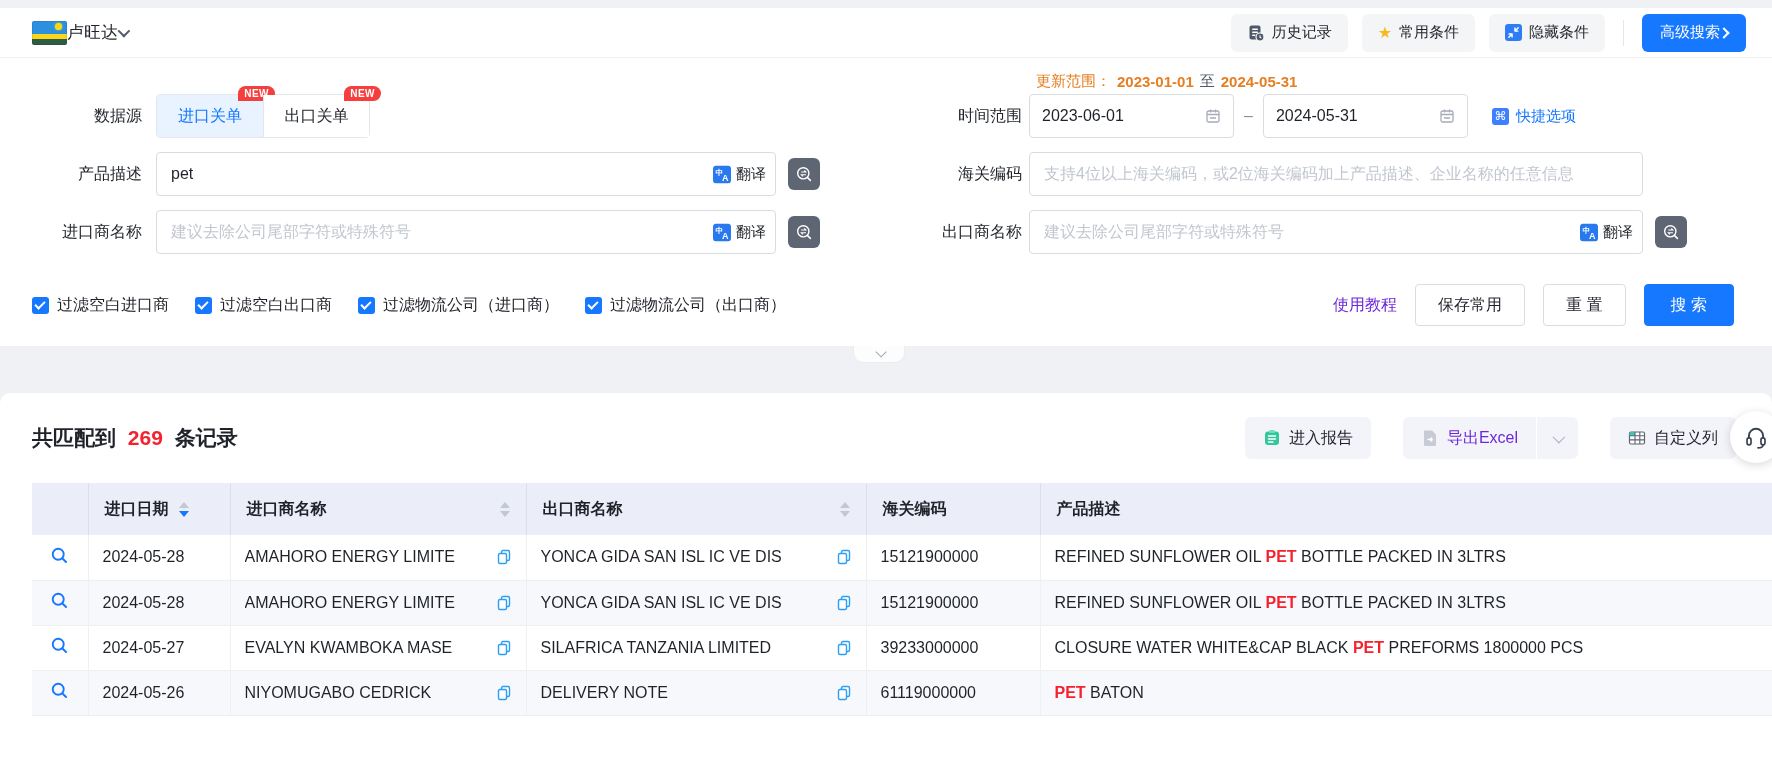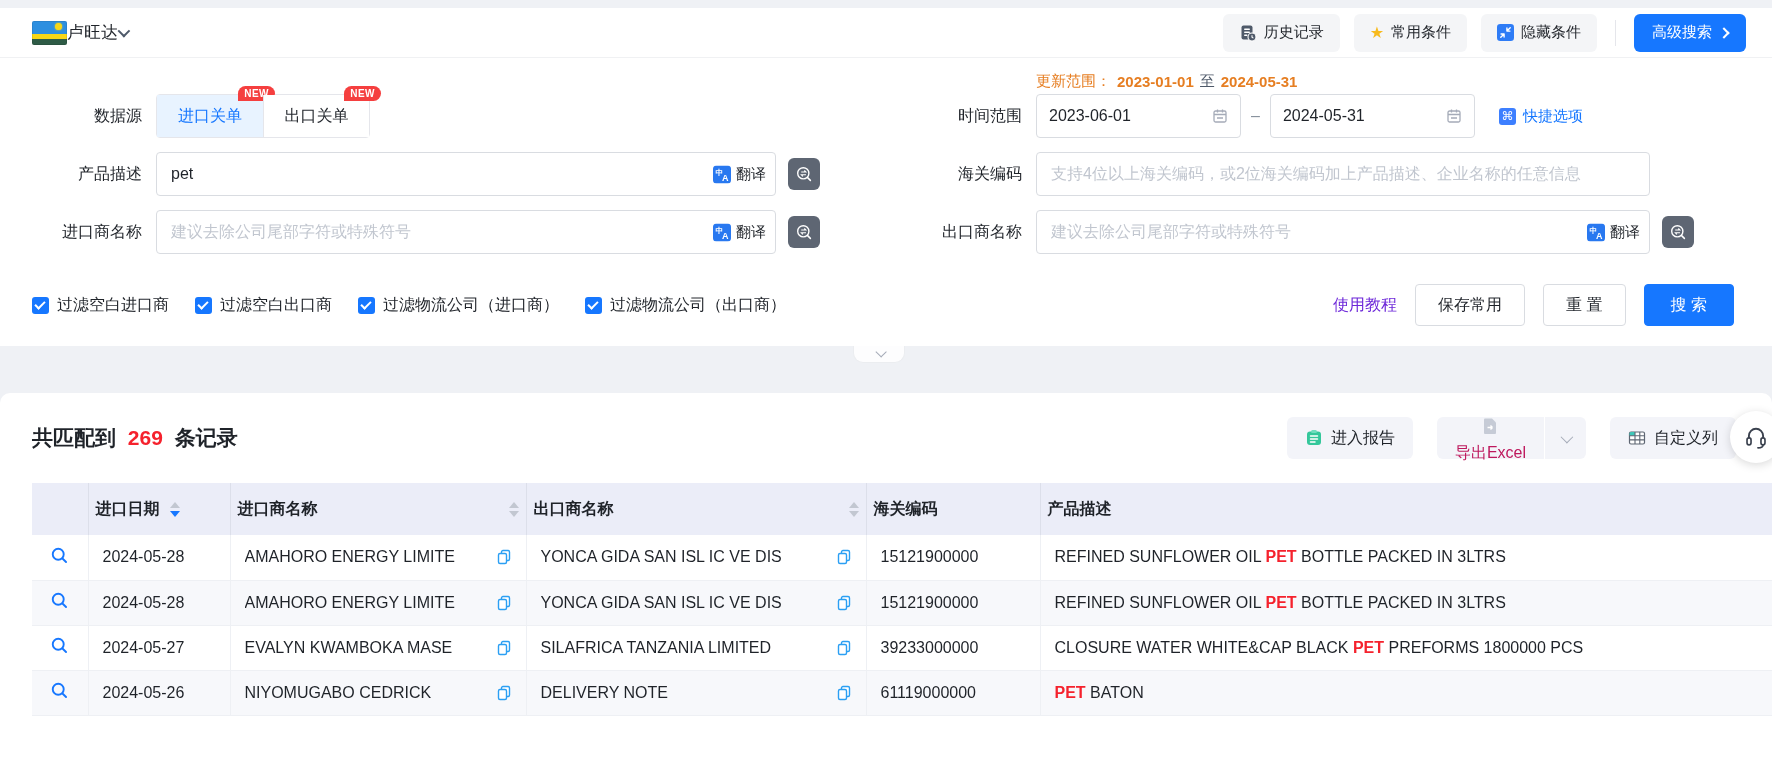--- a/index.html
+++ b/index.html
@@ -15,33 +15,33 @@
     box-shadow:0 0 0 1px rgba(0,0,0,.08) inset; }
   .flag .sun { position:absolute; top:2px; right:5px; width:7px; height:7px; border-radius:50%;
     background:#F7D718; box-shadow:0 0 2px #F7D718; }
   .country-name { font-size:17px; font-weight:500; }
   .chev { width:9px; height:9px; border-right:2px solid #4E5969; border-bottom:2px solid #4E5969;
     transform:rotate(45deg) translateY(-2px); display:inline-block; }
   .topbar-right { display:flex; align-items:center; gap:14px; }
   .tb-btn { display:flex; align-items:center; gap:7px; background:#F4F5F7; border:none;
     border-radius:6px; height:38px; padding:0 16px; font-size:15px; color:#1F2329; cursor:pointer; }
   .tb-div { width:1px; height:26px; background:#E5E6EB; margin:0 4px; }
-  .adv-btn { display:flex; align-items:center; gap:8px; background:#1677FF; color:#fff;
+  .adv-btn { display:flex; align-items:center; gap:0; background:#1677FF; color:#fff;
     border:none; border-radius:6px; height:38px; padding:0 18px; font-size:15px; cursor:pointer; }
   .chev-r { width:8px; height:8px; border-right:2px solid #fff; border-top:2px solid #fff;
     transform:rotate(45deg); display:inline-block; }
   .star { color:#F7BA1E; font-size:16px; line-height:1; }
   
   .panel { background:#fff; position:relative; padding:10px 32px 20px; }
   .cols { display:flex; }
   .col-l { width:902px; padding-top:26px; }
   .col-r { flex:1; }
   .frow { display:flex; align-items:center; margin-bottom:14px; height:44px; }
   .flabel { width:110px; text-align:right; font-size:16px; color:#1F2329; margin-right:14px; flex:none; }
-  .flabel-r { width:88px; text-align:right; font-size:16px; margin-right:14px; flex:none; }
+  .flabel-r { width:88px; text-align:right; font-size:16px; margin-right:7px; flex:none; }
   .inwrap { position:relative; width:620px; flex:none; }
   .inwrap input { width:100%; height:44px; border:1px solid #D9DCE1; border-radius:4px;
     padding:0 86px 0 14px; font-size:16px; color:#1F2329; outline:none;
     font-family:"Liberation Sans","DejaVu Sans",sans-serif; }
   .inwrap input::placeholder, .sel .ph { color:#C1C6CF; }
   .translate { position:absolute; right:10px; top:50%; transform:translateY(-50%);
     display:flex; align-items:center; gap:5px; background:none; border:none; cursor:pointer;
     font-size:15px; color:#1F2329; }
   .toggle-ic { width:32px; height:32px; margin-left:12px; border-radius:6px; background:#5E6673;
     display:flex; align-items:center; justify-content:center; cursor:pointer; flex:none; }
@@ -87,36 +87,36 @@
   .fold-tab { position:absolute; left:853px; bottom:-17px; width:52px; height:17px; background:#FDFDFE;
     border:1px solid #EBEDF0; border-top:none; border-radius:0 0 10px 10px; display:flex;
     align-items:center; justify-content:center; cursor:pointer; }
   .fold-tab .chev-d { width:8px; height:8px; transform:rotate(45deg) translateY(-3px); }
   
   .results { margin-top:47px; background:#fff; border-radius:10px 10px 0 0; position:relative;
     padding-top:24px; height:100%; }
   .res-head { display:flex; align-items:center; justify-content:space-between; padding:0 36px 0 32px; }
   .res-title { font-size:21px; font-weight:bold; }
   .res-title .num { color:#F5222D; margin:0 6px; }
-  .res-btns { display:flex; align-items:center; gap:24px; }
+  .res-btns { display:flex; align-items:center; gap:32px; }
   .res-btn { display:flex; align-items:center; gap:8px; background:#F3F4F9; border:none;
     border-radius:6px; height:42px; padding:0 18px; font-size:16px; color:#1F2329; cursor:pointer; }
   .export-group { display:flex; align-items:center; }
-  .export-group .res-btn { border-radius:6px 0 0 6px; color:#be185d;flex-direction:column; }
+  .export-group .res-btn { border-radius:6px 0 0 6px; color:#6d28d9; }
   .export-caret { width:42px; height:42px; background:#F3F4F9; border-radius:0 6px 6px 0;
     border-left:1px solid #fff; display:flex; align-items:center; justify-content:center; cursor:pointer; }
   .headset { position:absolute; right:-10px; top:18px; width:52px; height:52px; border-radius:50%;
     background:#fff; box-shadow:0 2px 10px rgba(0,0,0,.15); display:flex; align-items:center;
     justify-content:center; cursor:pointer; z-index:5; }
   
   .tbl { margin:24px 0 0 32px; width:calc(100% - 32px); border-collapse:collapse; table-layout:fixed; }
   .tbl col.c0{width:56px}.tbl col.c1{width:142px}.tbl col.c2{width:296px}
   .tbl col.c3{width:340px}.tbl col.c4{width:174px}
   .tbl th { background:#EBEDF8; height:52px; font-size:16px; font-weight:bold; text-align:left;
-    padding:0 7px; border-right:1px solid #DCDFEA; }
+    padding:0 16px; border-right:1px solid #DCDFEA; }
   .tbl th:last-child { border-right:none; }
   .tbl td { height:45px; font-size:16px; padding:0 14px; border-bottom:1px solid #EEF0F4;
     border-right:1px solid #EEF0F4; white-space:nowrap; overflow:hidden; }
   .tbl td:last-child { border-right:none; }
   .tbl tr.even td { background:#F7F8FB; }
   .th-flex { display:flex; align-items:center; justify-content:space-between; }
   .th-inline { display:flex; align-items:center; gap:10px; }
   .sorter { display:flex; flex-direction:column; gap:3px; cursor:pointer; }
   .car-up { width:0; height:0; border-left:5px solid transparent; border-right:5px solid transparent;
     border-bottom:6px solid #C2C7D1; }

